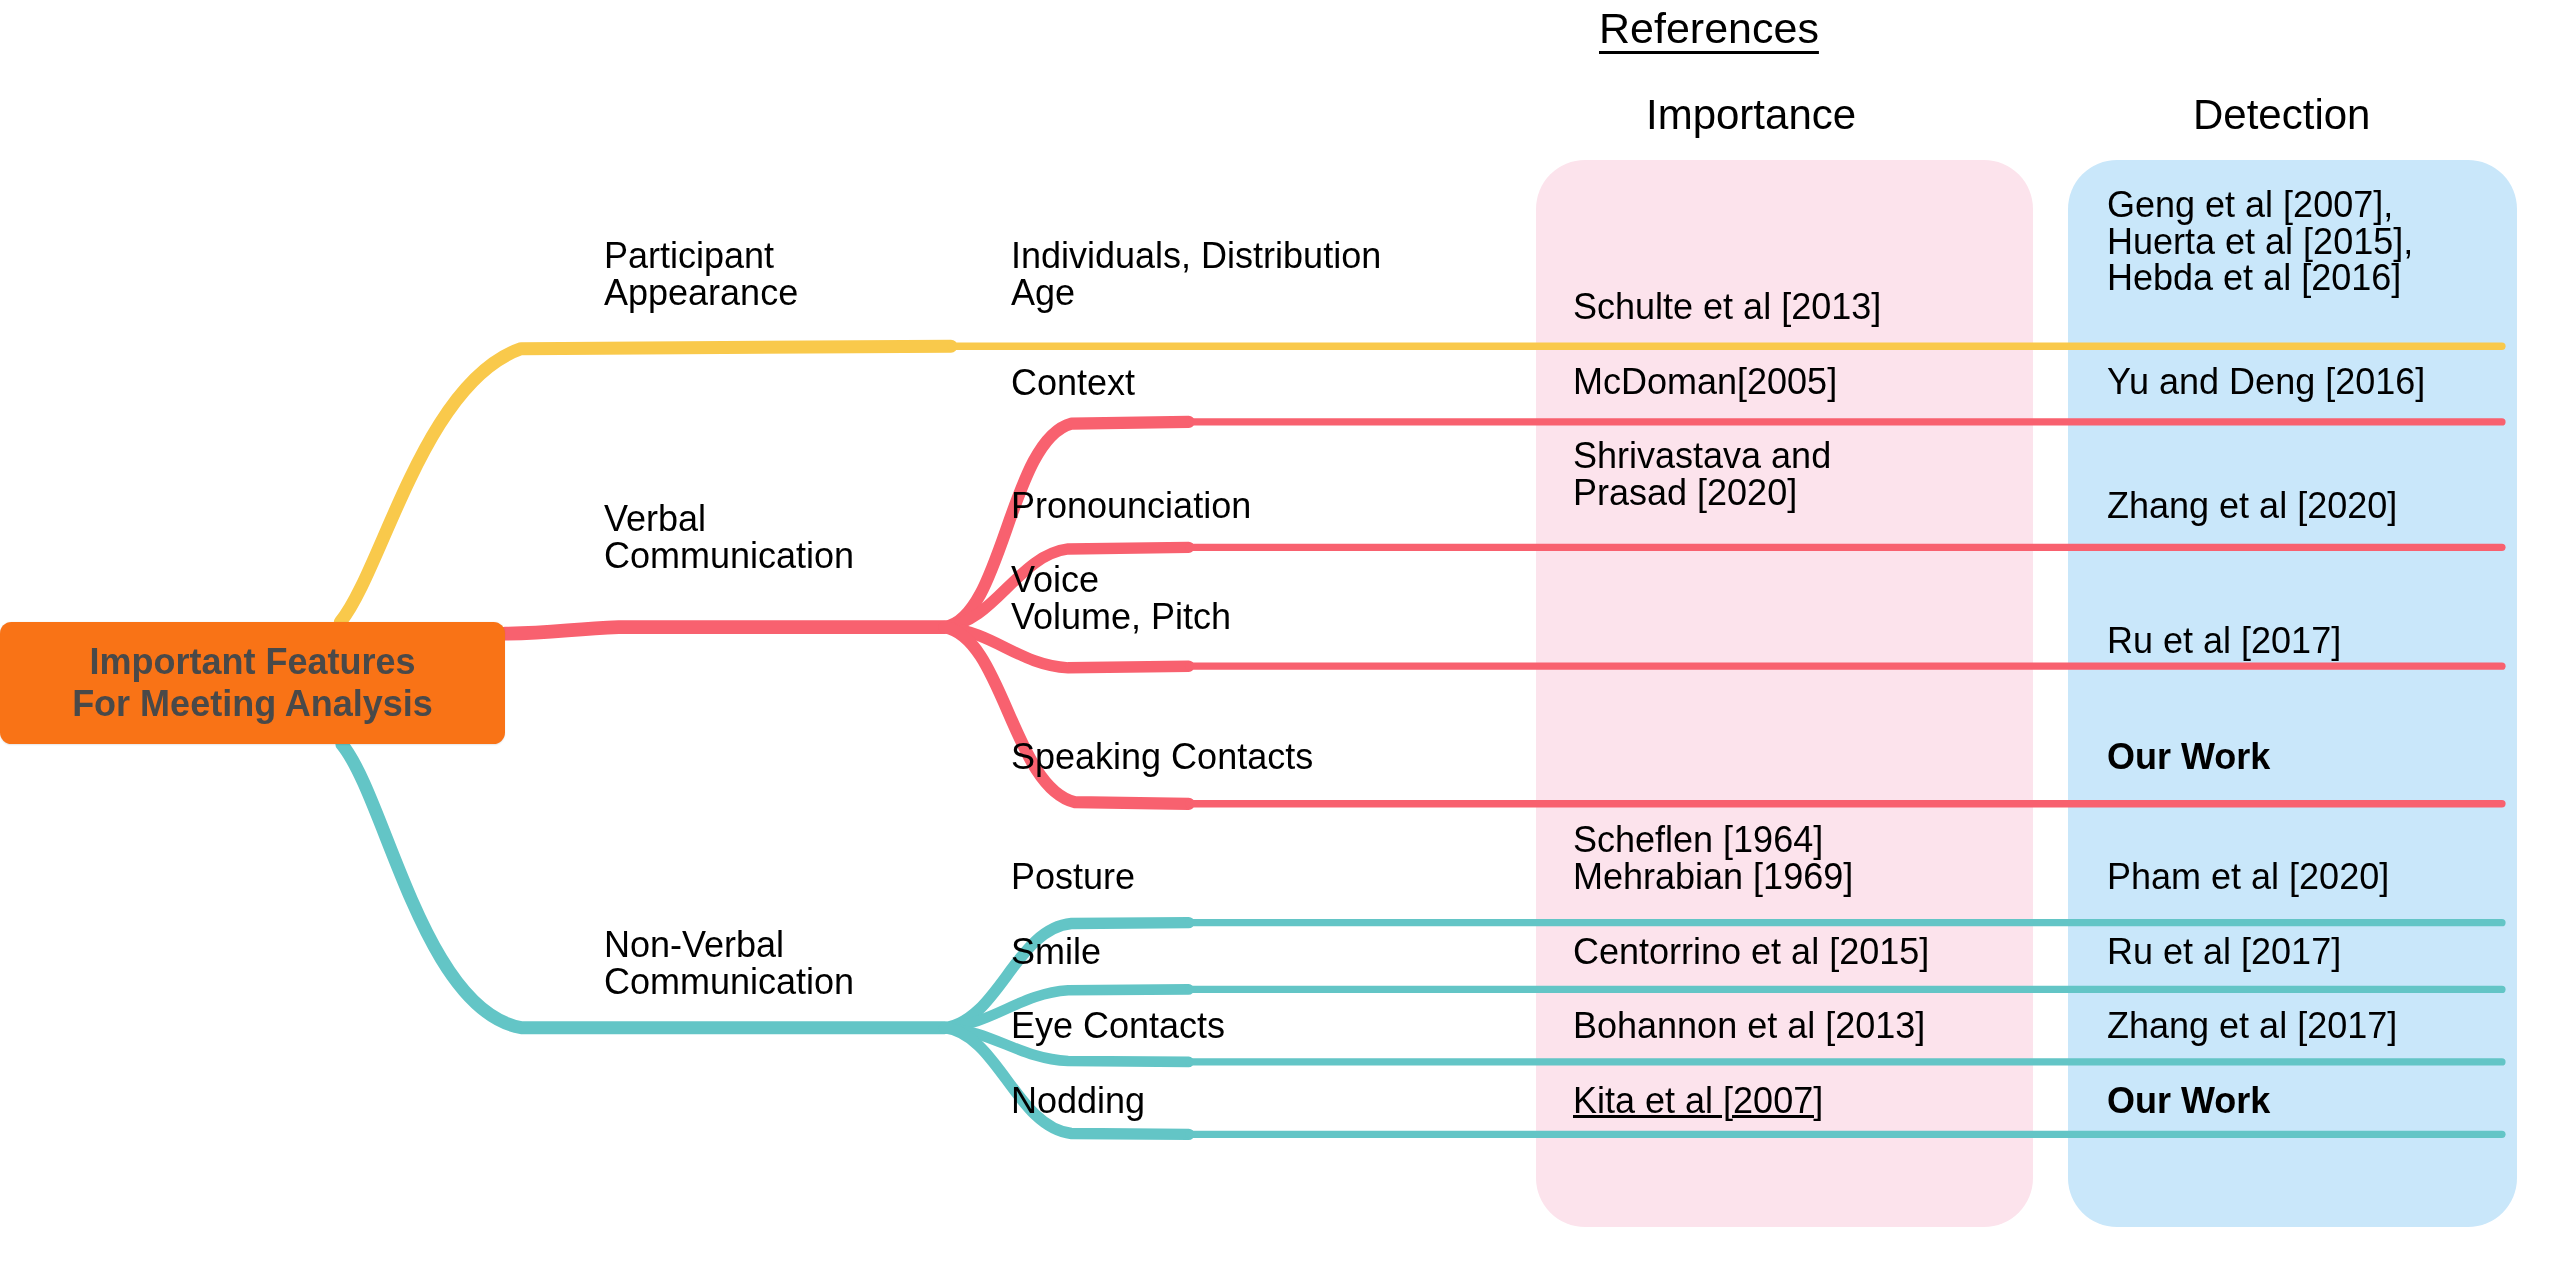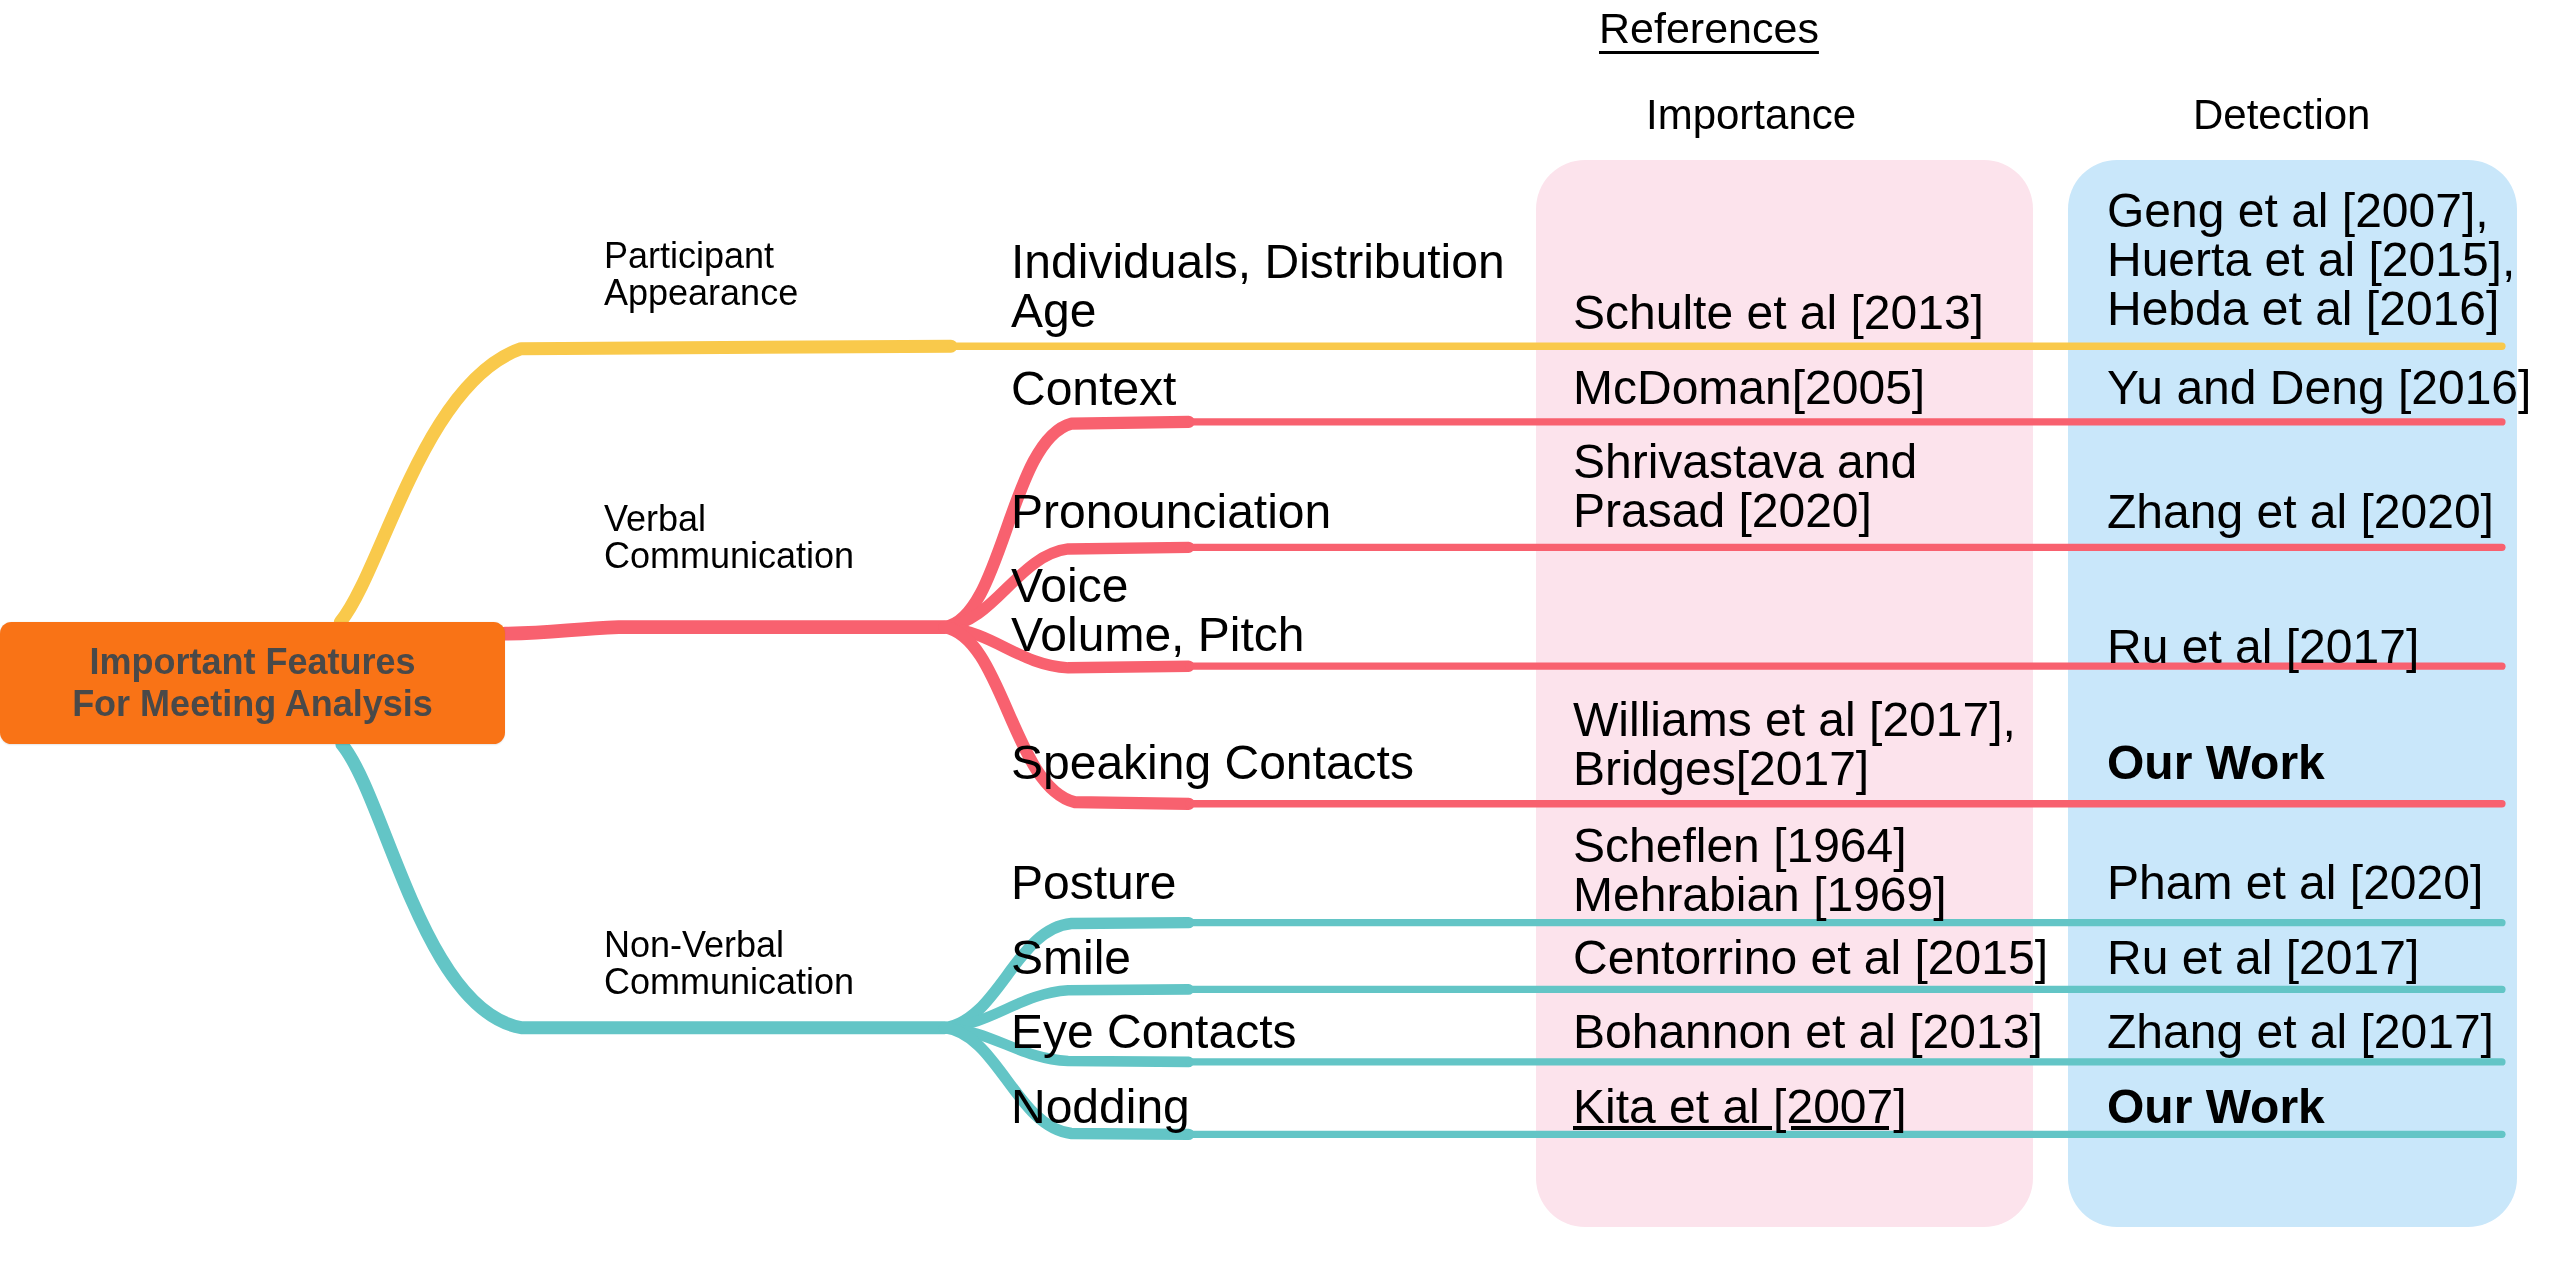--- a/index.html
+++ b/index.html
@@ -69,21 +69,21 @@
     font-size:36px;
     font-weight:bold;
     line-height:1.18;
     white-space:nowrap;
   }
 
   
   .lbl{
     position:absolute;
     color:#000000;
-    font-size:48px;
+    font-size:36px;
     line-height:1.02;
     white-space:nowrap;
   }
   .lbl .ln{ display:block; }
   .lbl.bold{ font-weight:bold; }
 
   
   .branch-label{ left:604px; font-size:36px; }
   #branch-appearance{ top:238px; }
   #branch-verbal{      top:501px; }
@@ -224,24 +224,20 @@
   <div class="lbl imp-label" id="imp-0">
     <span class="ln">Schulte et al [2013]</span>
   </div>
   <div class="lbl imp-label" id="imp-1">
     <span class="ln">McDoman[2005]</span>
   </div>
   <div class="lbl imp-label" id="imp-2">
     <span class="ln">Shrivastava and</span>
     <span class="ln">Prasad [2020]</span>
   </div>
-  <div class="lbl imp-label" id="imp-4">
-    <span class="ln">Williams et al [2017],</span>
-    <span class="ln">Bridges[2017]</span>
-  </div>
   <div class="lbl imp-label" id="imp-5">
     <span class="ln">Scheflen [1964]</span>
     <span class="ln">Mehrabian [1969]</span>
   </div>
   <div class="lbl imp-label" id="imp-6">
     <span class="ln">Centorrino et al [2015]</span>
   </div>
   <div class="lbl imp-label" id="imp-7">
     <span class="ln">Bohannon et al [2013]</span>
   </div>

